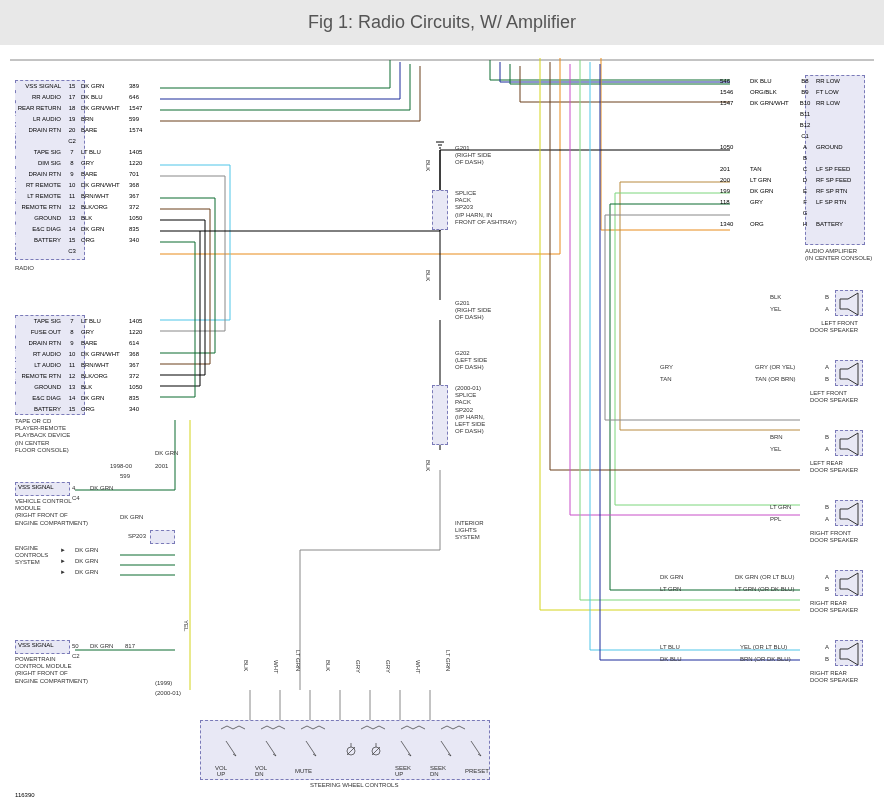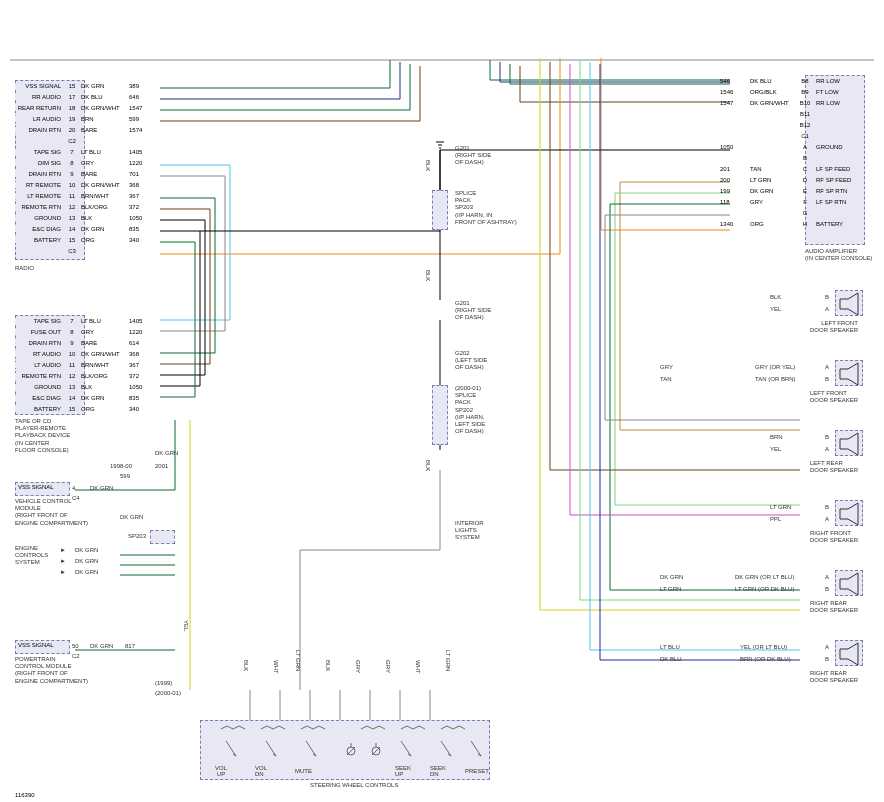--- a/index.html
+++ b/index.html
@@ -16,20 +16,21 @@
   .pin-code { width: 28px; }
   .caption { position: absolute; font-size: 6px; line-height: 1.2; color: #333; }
   svg { position: absolute; top: 0; left: 0; }
   .stroke-thin { stroke-width: 1; fill: none; }
   .footer-num { position: absolute; bottom: 4px; left: 15px; font-size: 6px; }
 </style>
 </head>
 <body>
 
 <div class="page">
+  <div class="header">Fig 1: Radio Circuits, W/ Amplifier</div>
 
   <div class="diagram">
 
     <svg width="884" height="752">
 
       <g class="stroke-thin">
         <line x1="10" y1="10" x2="874" y2="10" stroke="#888"></line>
 
         <path d="M 160 38 H 390 V 10 M 490 10 V 30 H 730" stroke="#0a6b2f"></path>
 

